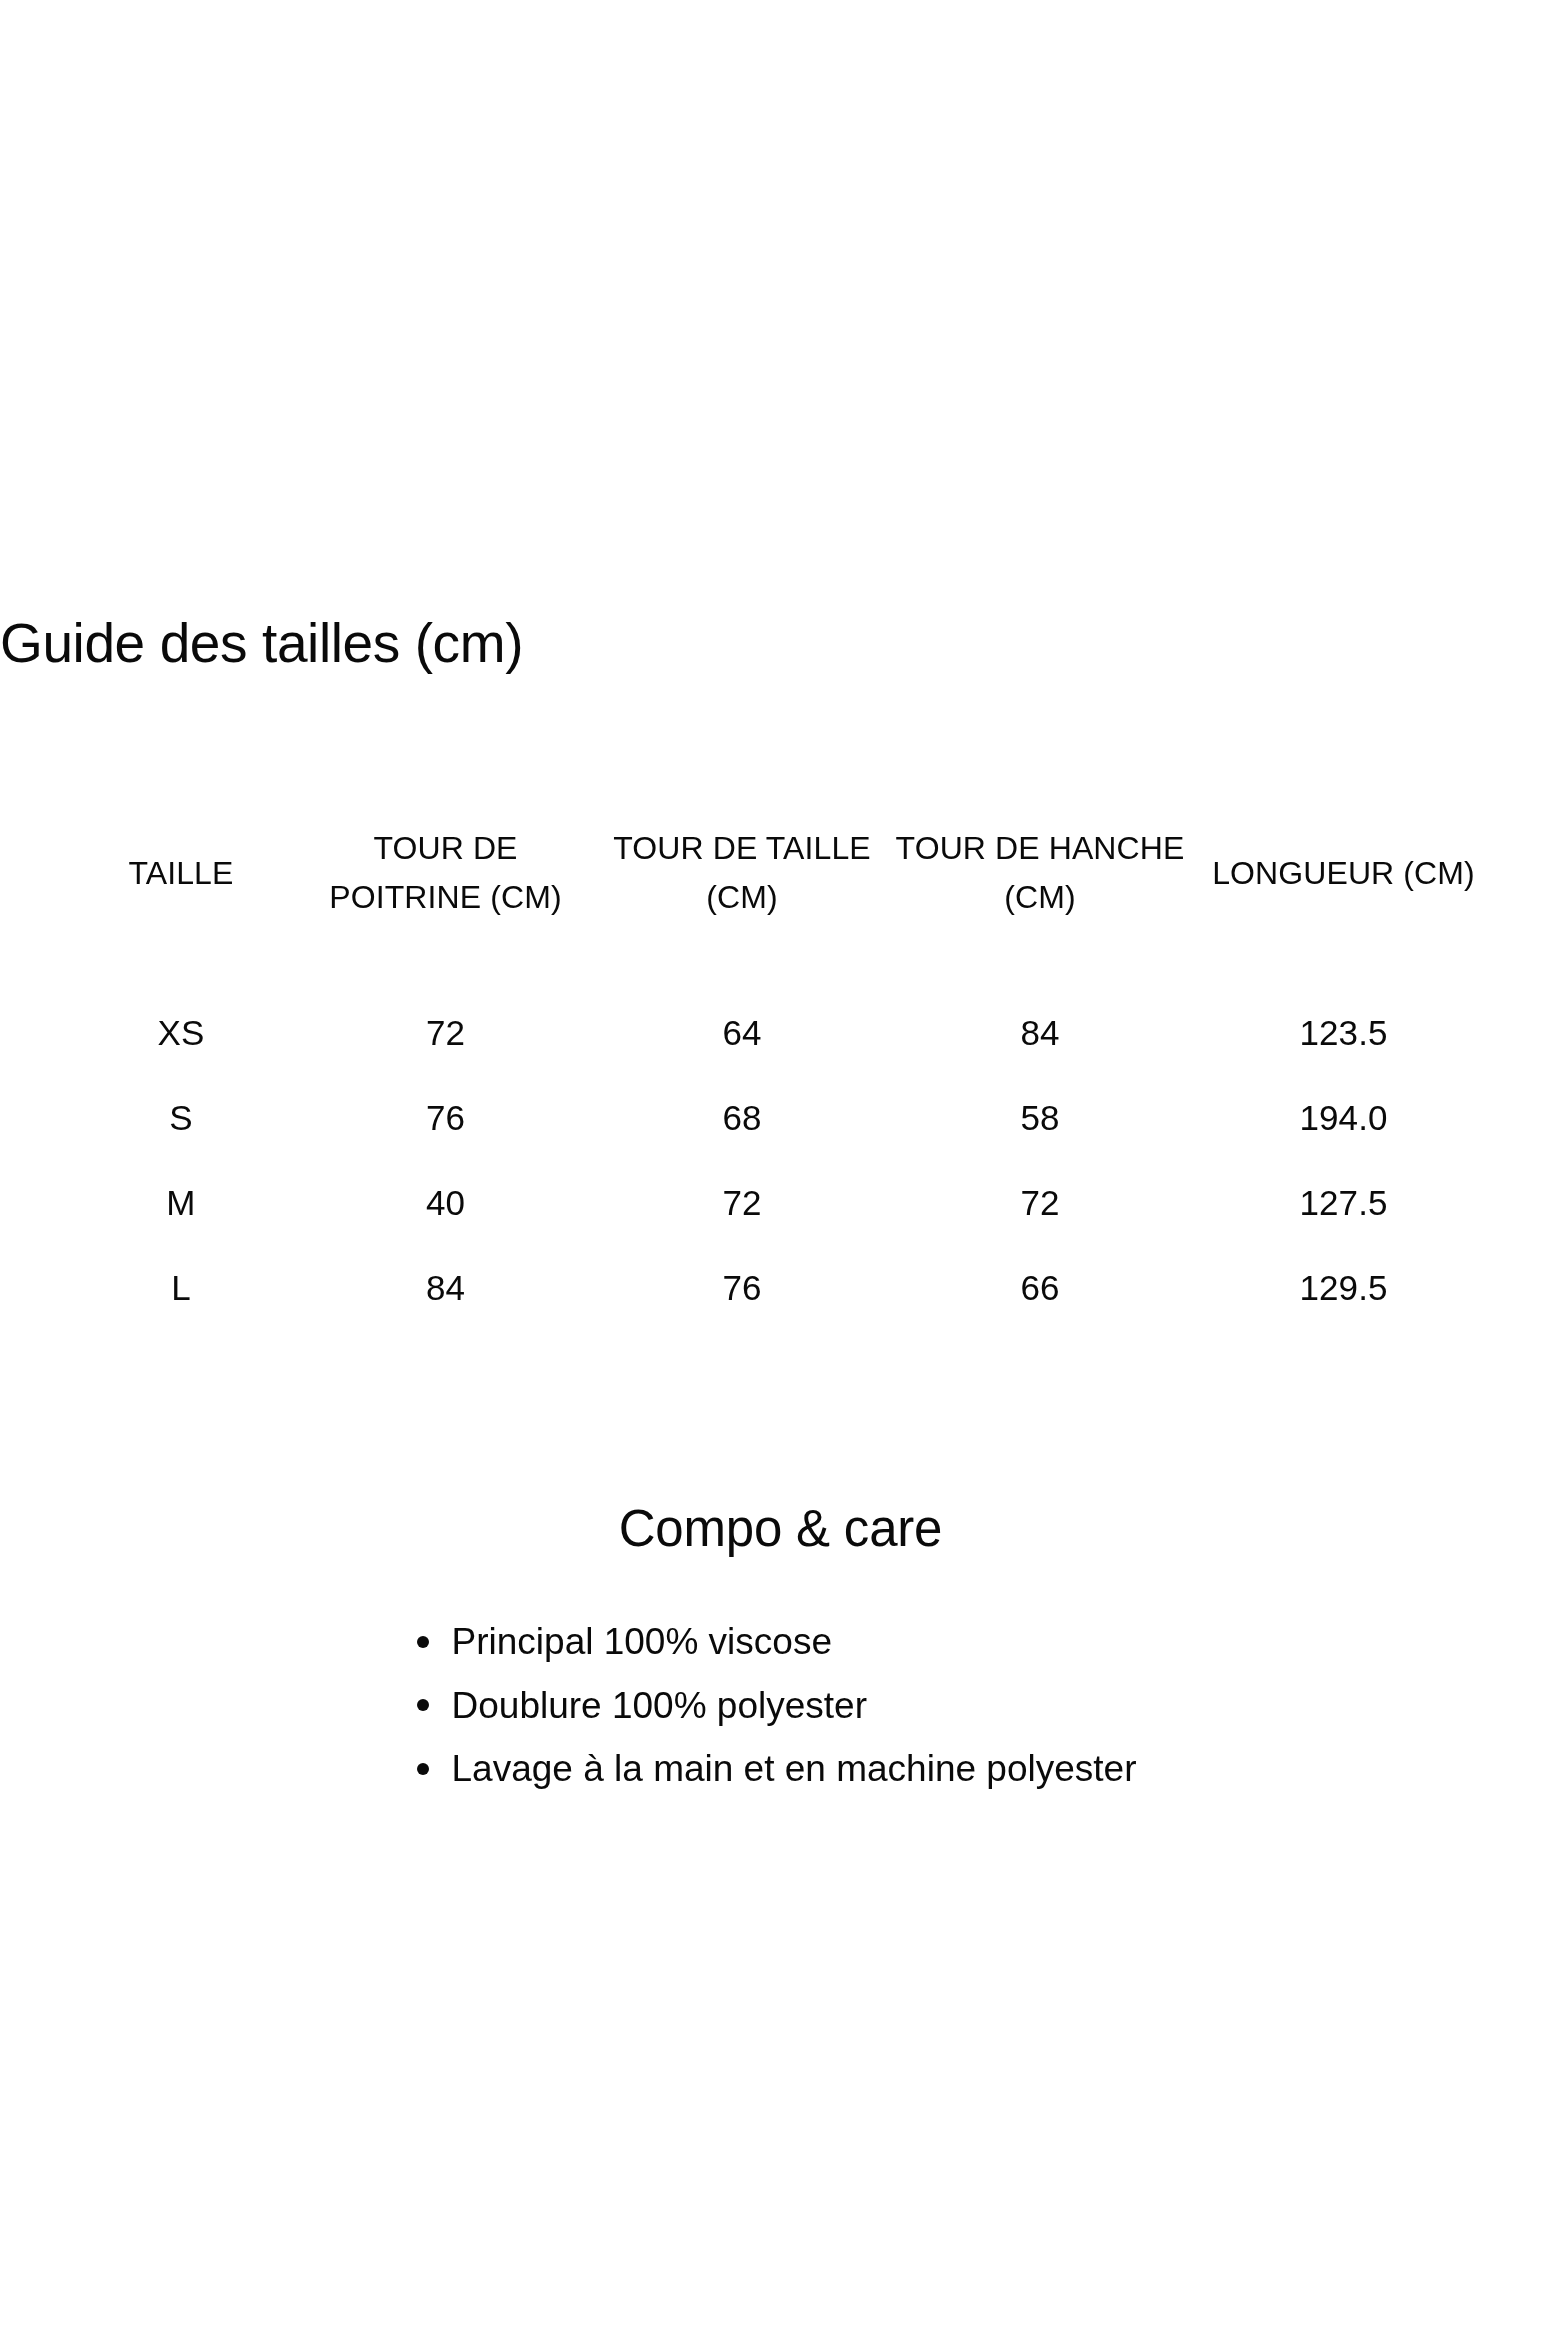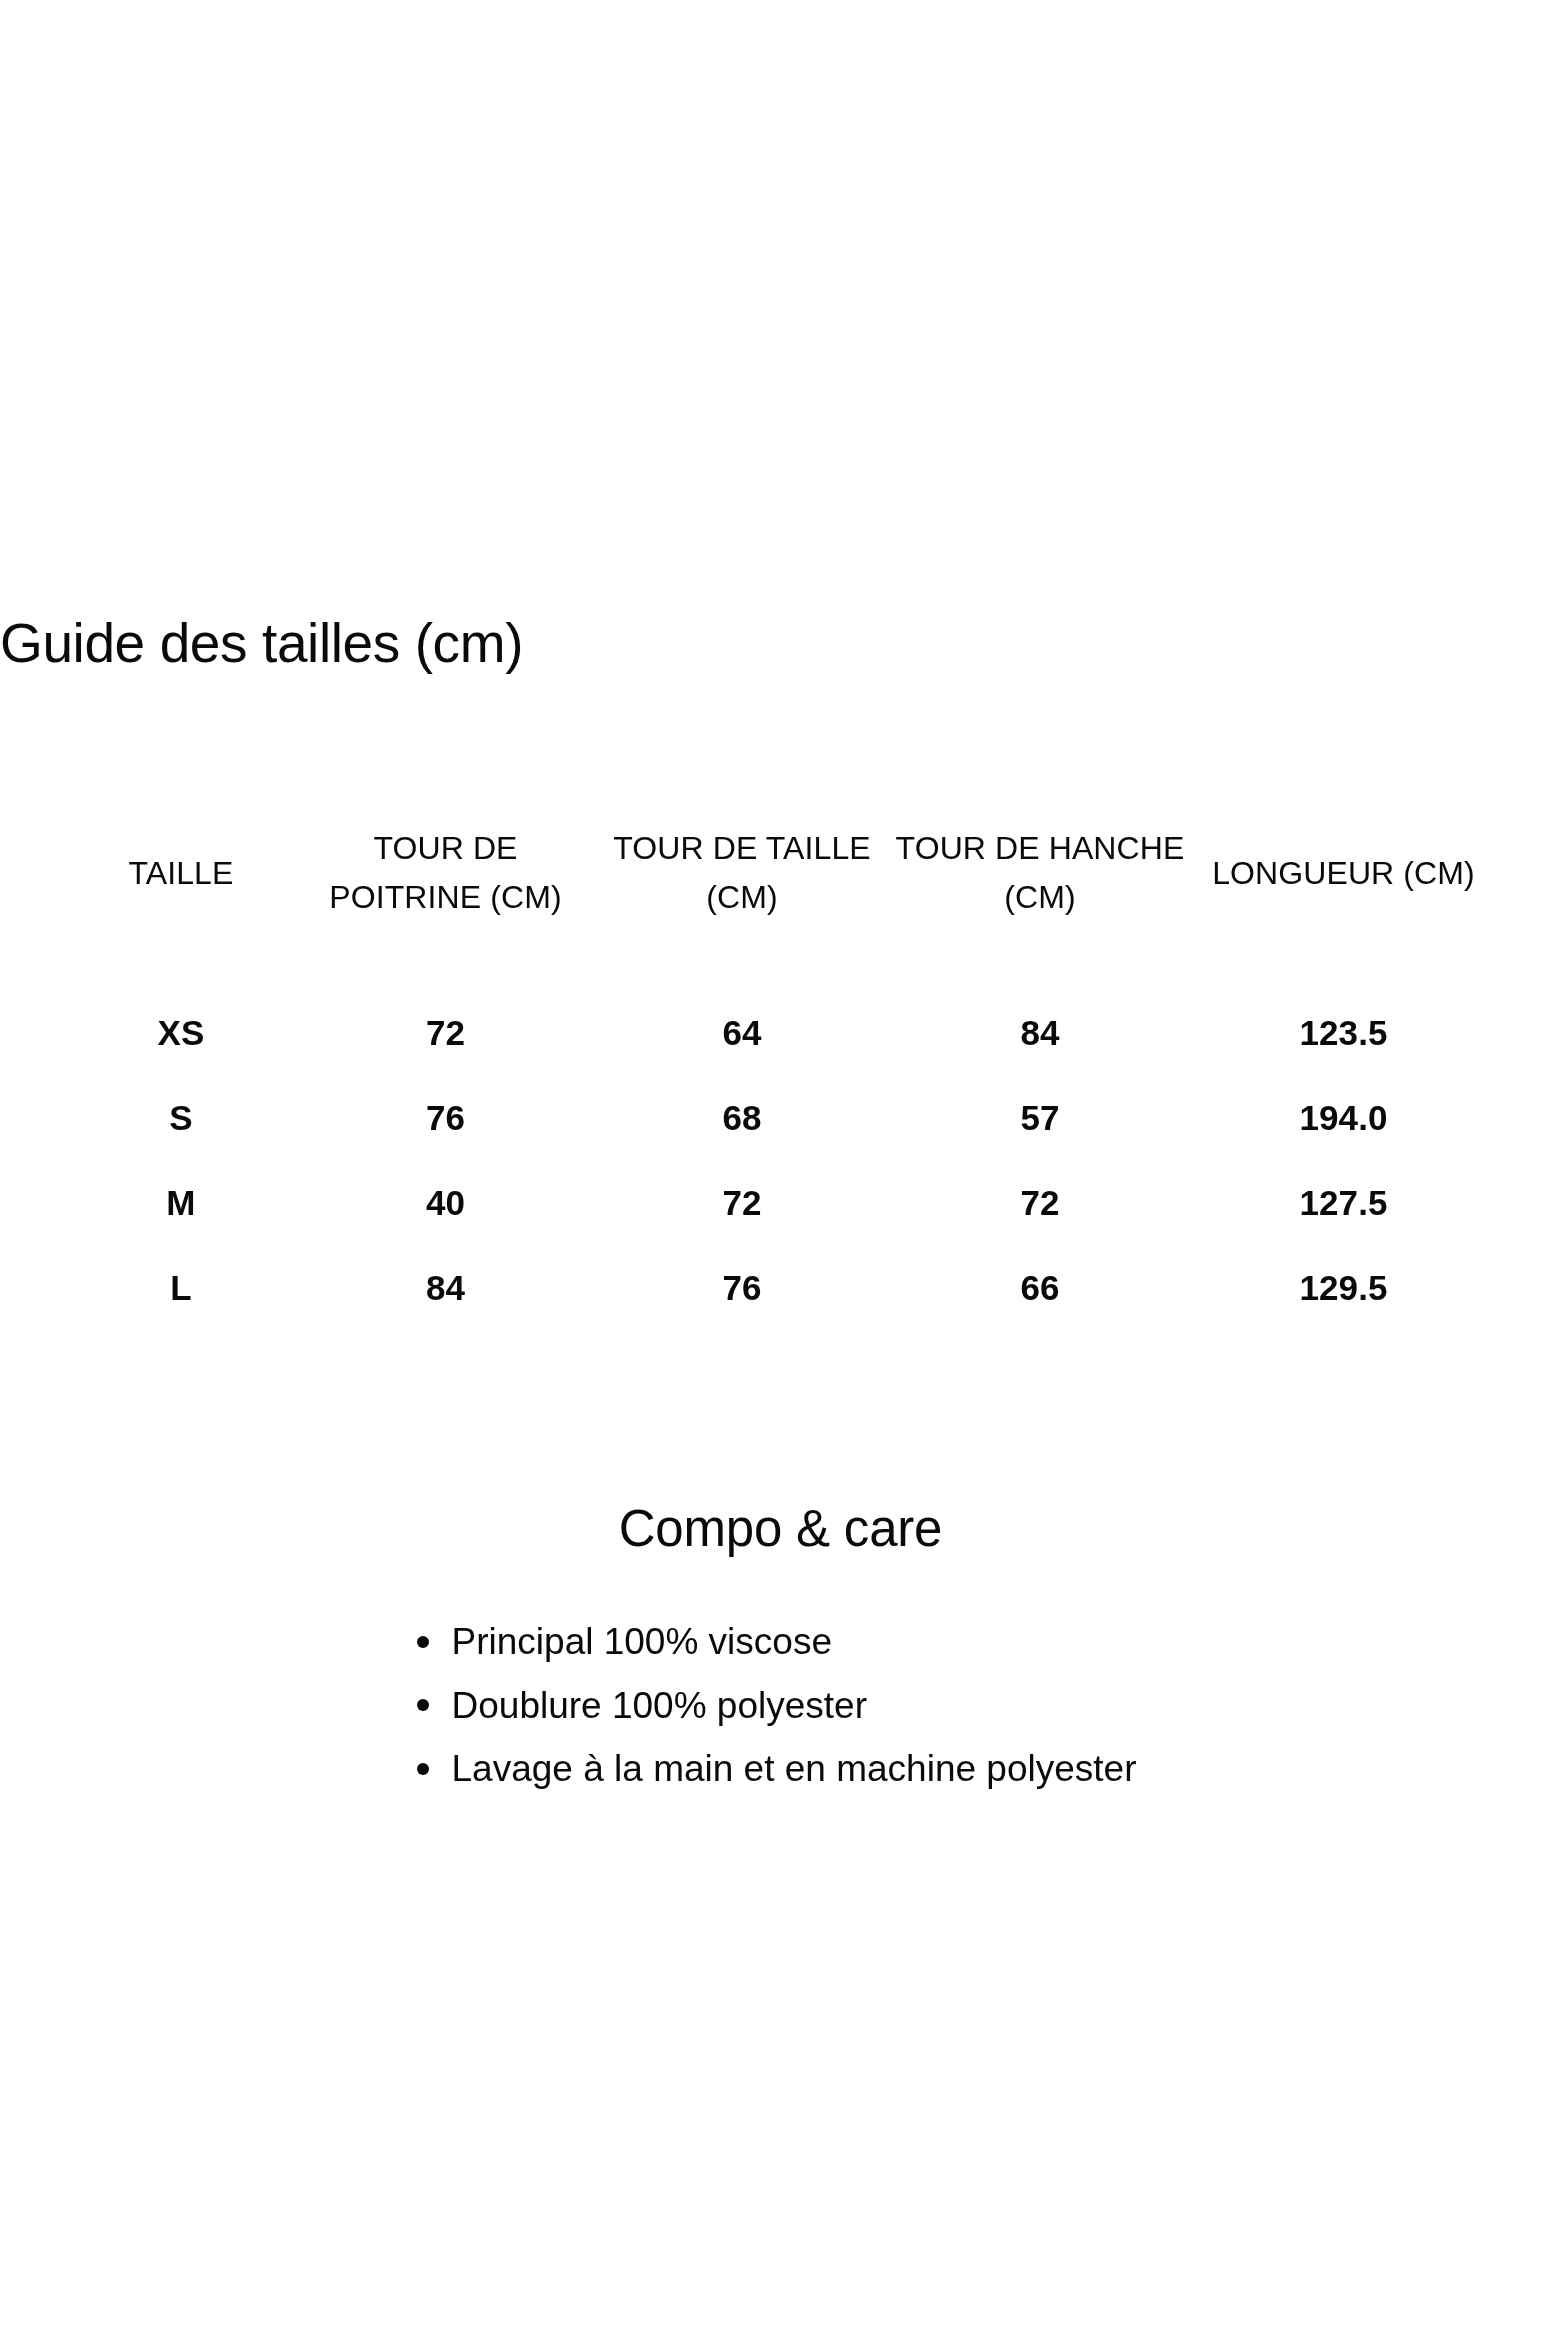--- a/index.html
+++ b/index.html
@@ -58,21 +58,21 @@
     text-transform: uppercase;
     text-align: center;
     vertical-align: middle;
     line-height: 1.52;
     padding: 0;
     height: 234px;
     letter-spacing: 0.1px;
   }
   .size-table td {
     font-size: 35px;
-    font-weight: 700;
+    font-weight: 400;
     text-align: center;
     vertical-align: middle;
     padding: 0;
     height: 85px;
     letter-spacing: 0.1px;
   }
 
   
   .care-title {
     position: absolute;
@@ -147,21 +147,21 @@
         <td>XS</td>
         <td>72</td>
         <td>64</td>
         <td>84</td>
         <td>123.5</td>
       </tr>
       <tr>
         <td>S</td>
         <td>76</td>
         <td>68</td>
-        <td>57</td>
+        <td>58</td>
         <td>194.0</td>
       </tr>
       <tr>
         <td>M</td>
         <td>40</td>
         <td>72</td>
         <td>72</td>
         <td>127.5</td>
       </tr>
       <tr>

